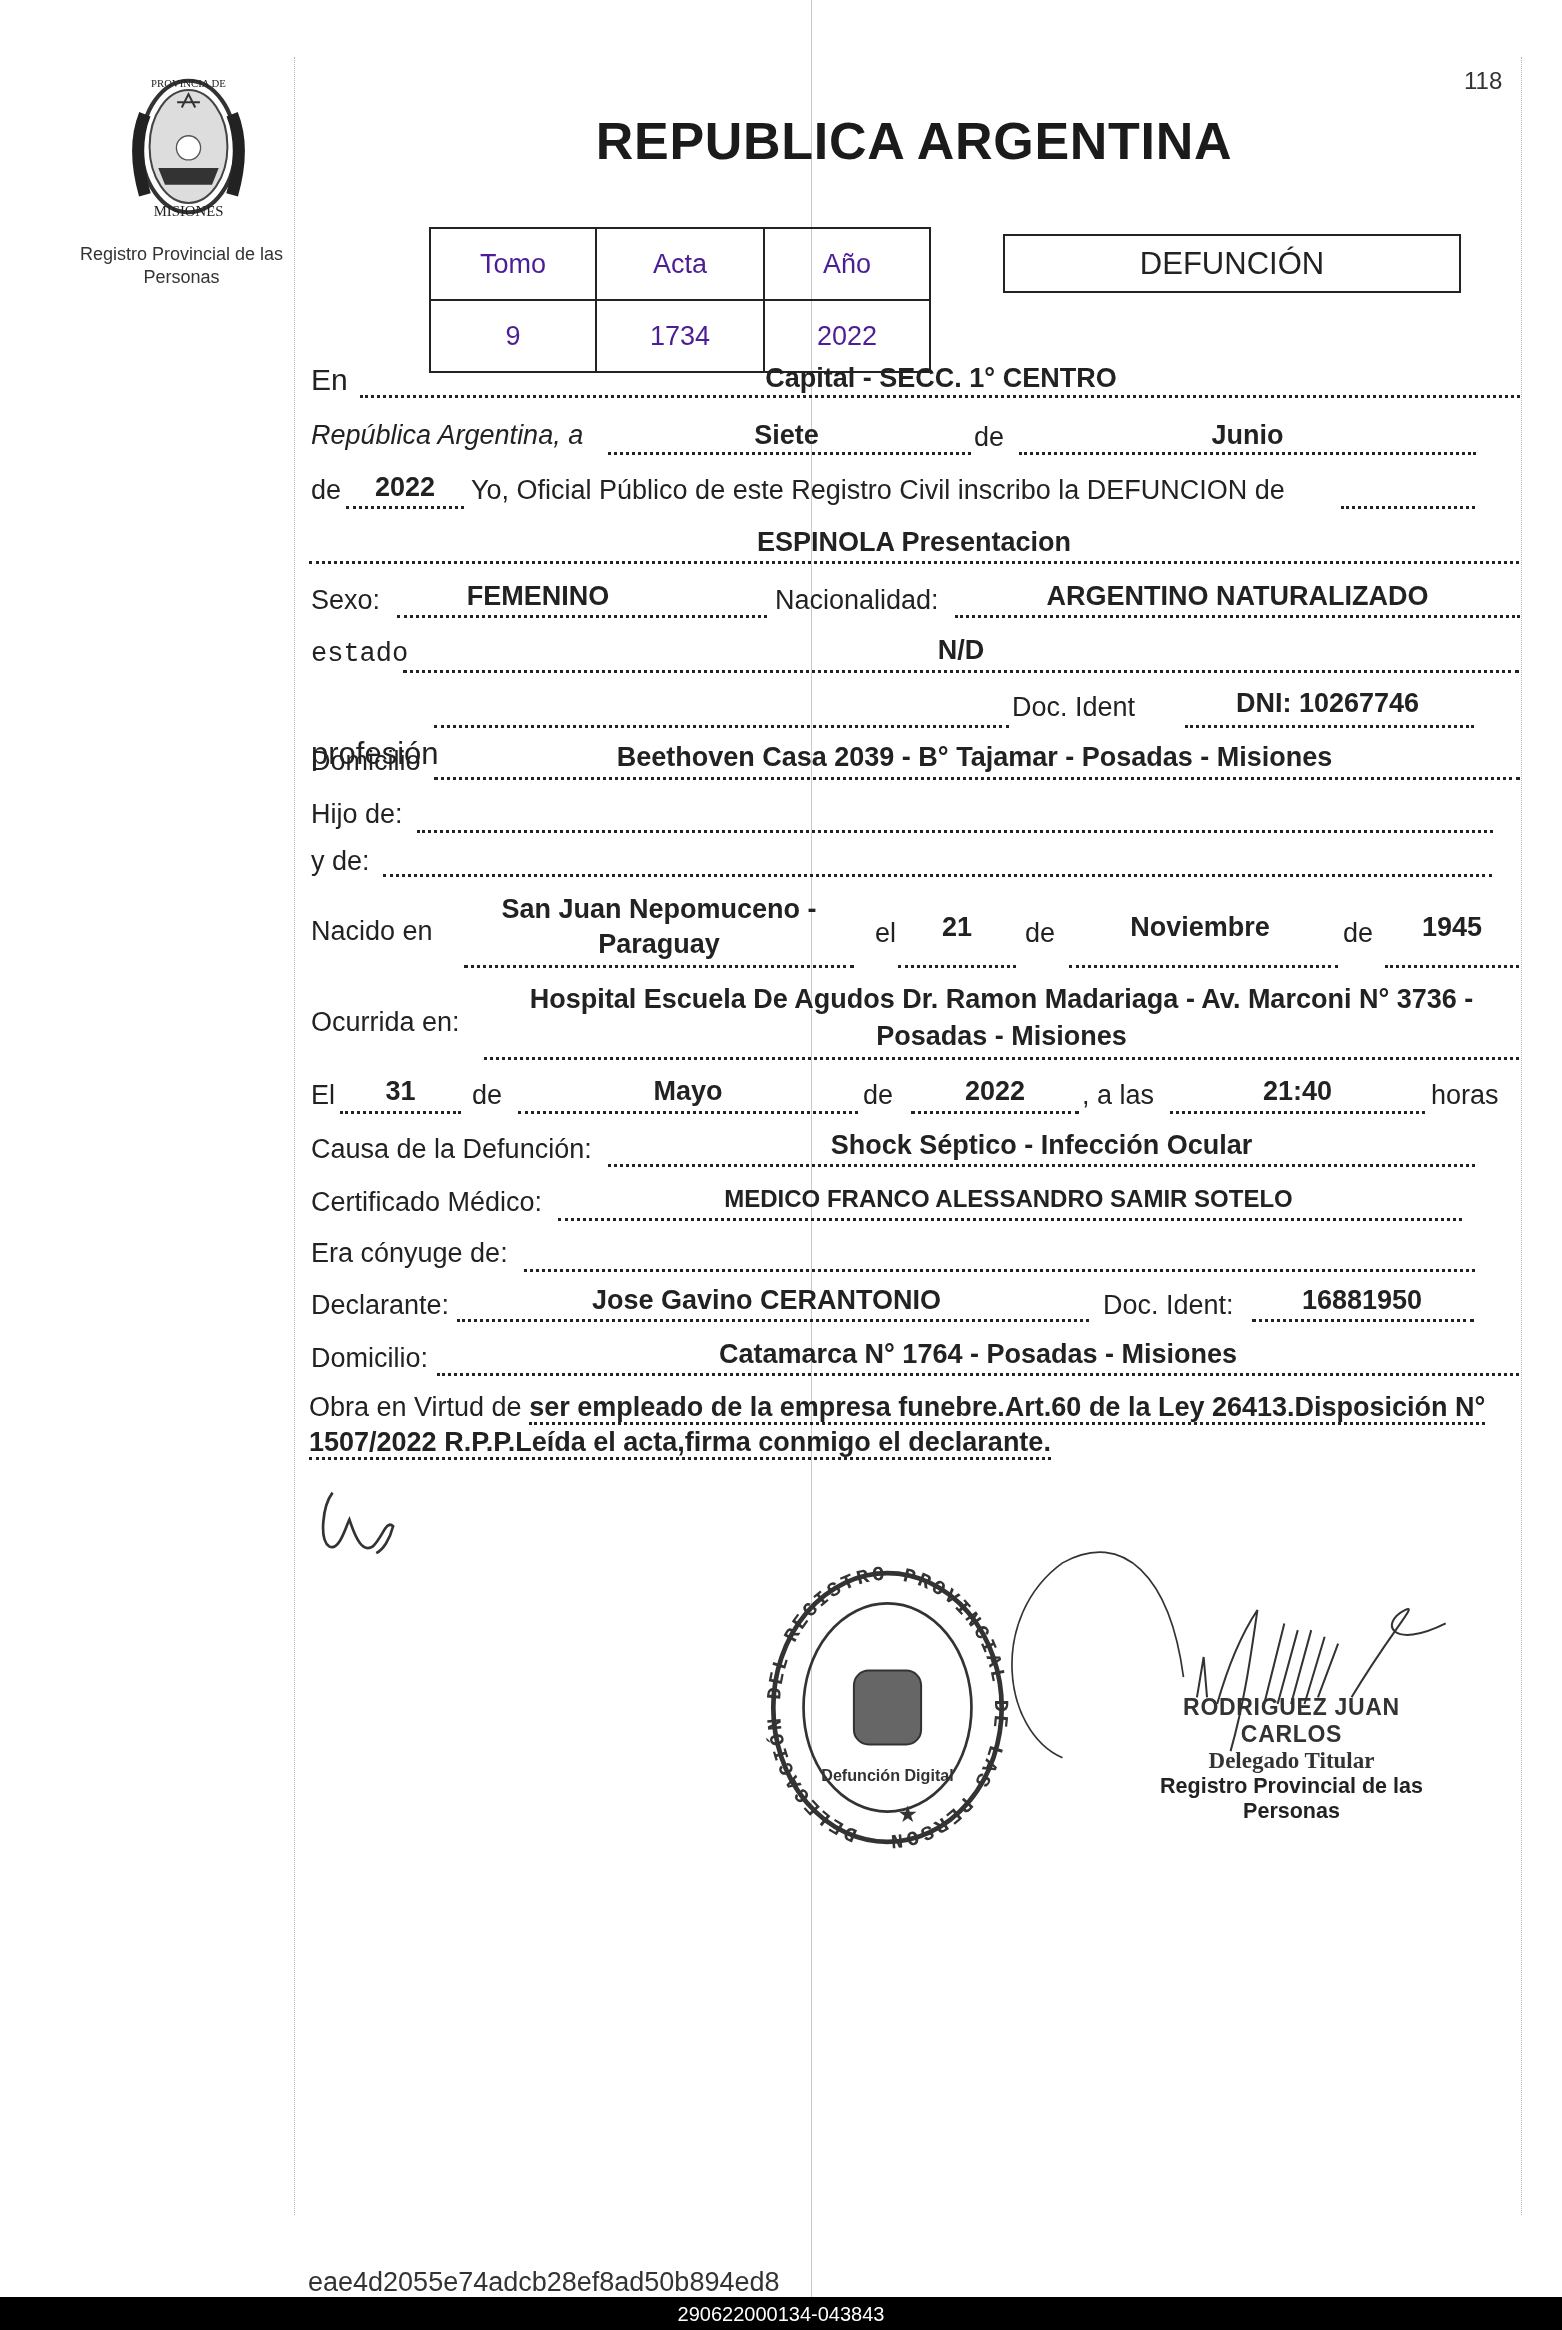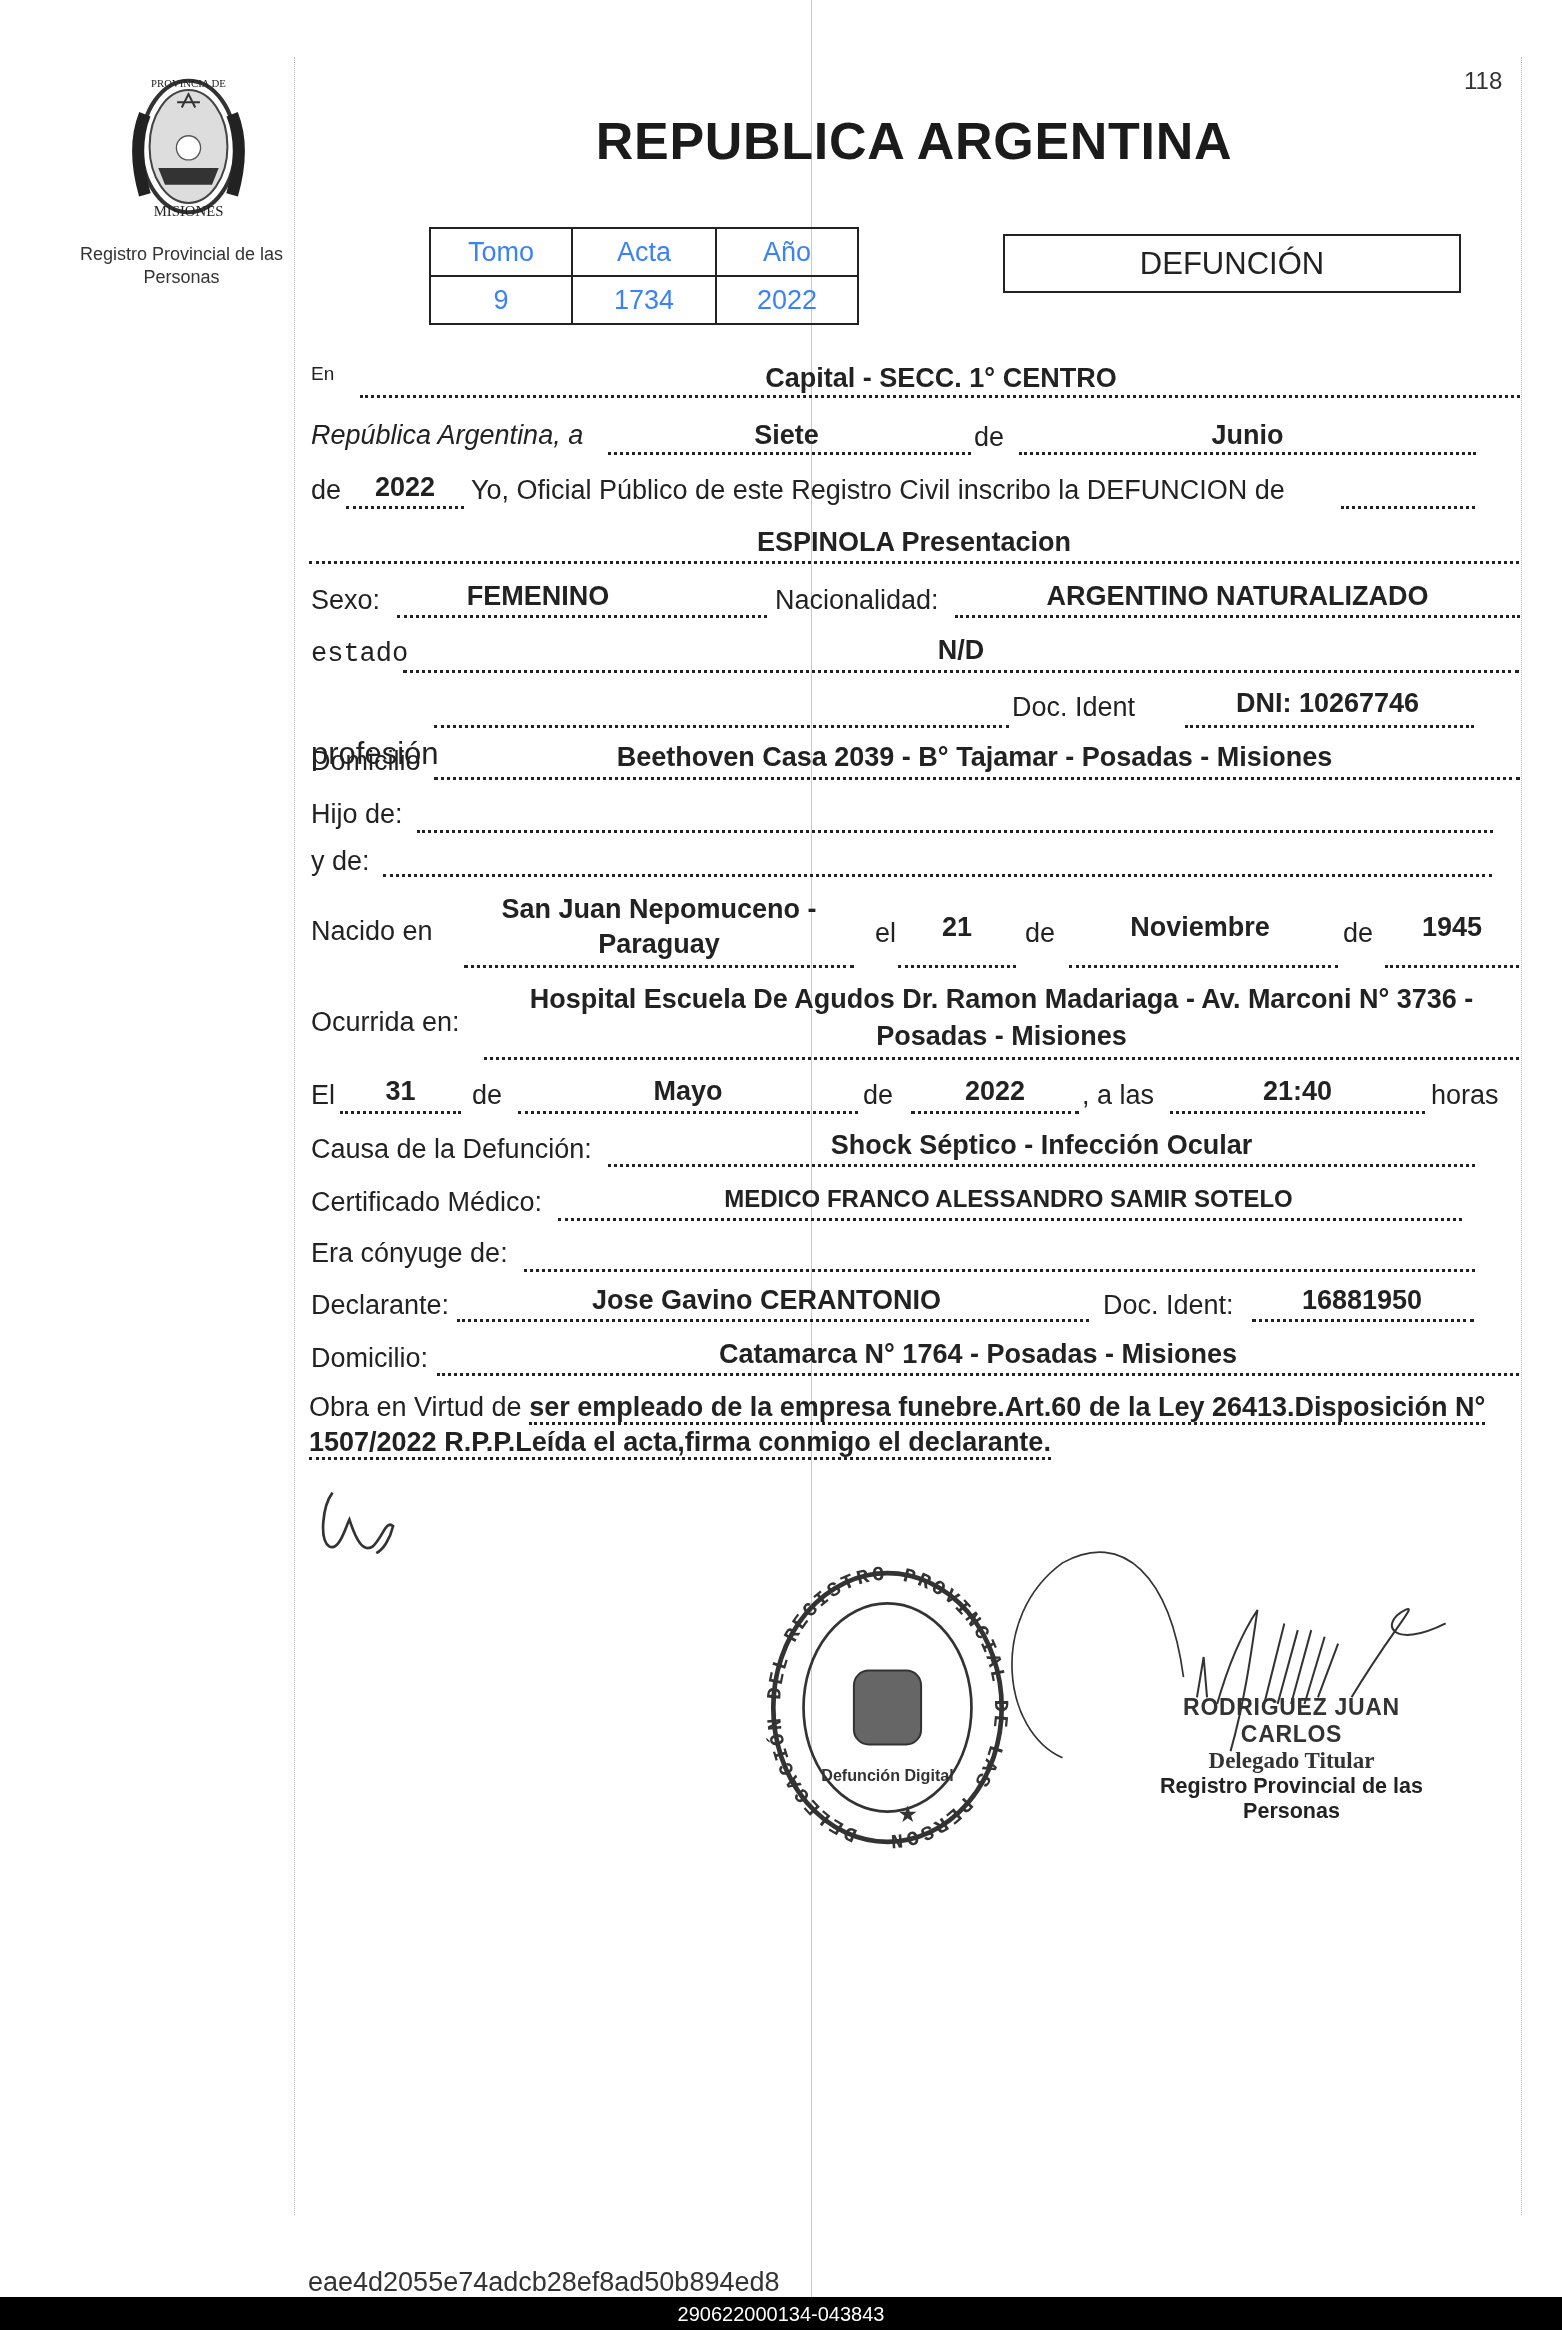--- a/index.html
+++ b/index.html
@@ -11,21 +11,21 @@
 
   .logo-wrap { left: 101px; top: 67px; width: 175px; text-align: center; }
   .logo-text { left: 74px; top: 243px; width: 215px; text-align: center; font-size: 18px; line-height: 23px; color: #333; }
 
   .page-num { left: 1464px; top: 67px; font-size: 24px; color: #333; }
   .title { left: 0; width: 1829px; top: 111px; text-align: center; font-weight: bold; font-size: 52px; letter-spacing: 0.7px; color: #1b1b1b; }
   
   .title { left: 430px; width: 968px; }
 
   table.reg { position: absolute; left: 429px; top: 227px; border-collapse: collapse; }
-  table.reg td { border: 2px solid #222; width: 132px; height: 38px; text-align: center; font-size: 27px; color: #3b82f6; padding: 4px; }
+  table.reg td { border: 2px solid #222; width: 132px; height: 38px; text-align: center; font-size: 27px; color: #4c1d95; padding: 16px; }
   table.reg td.c2 { width: 134px; }
 
   .doc-type { left: 1003px; top: 234px; width: 454px; height: 55px; border: 2px solid #222; text-align: center; line-height: 55px; font-size: 31px; color: #222; }
   .lbl { position: absolute; white-space: nowrap; }
   .val { position: absolute; white-space: nowrap; font-weight: bold; text-align: center; }
   .dots { position: absolute; height: 0; border-bottom: 3.4px dotted #222; }
 
   .obra { position: absolute; left: 309px; top: 1390px; width: 1210px; font-size: 27px; line-height: 35px; color: #222; }
   .obra b { border-bottom: 3.4px dotted #222; }
 
@@ -75,21 +75,21 @@
     <td class="c2">1734</td>
     <td>2022</td>
   </tr>
 </tbody>
   </table>
 
 <div class="abs doc-type">DEFUNCIÓN</div>
 
 <div>
 
-  <span class="abs lbl" style="left:311px; top:363px; font-size:19px;">En</span>
+  <span class="abs lbl" style="left:311px; top:363px; font-size:30px;">En</span>
   <span class="abs val" style="left:363px; width:1156px; top:363px; font-size:27px;">Capital - SECC. 1° CENTRO</span>
   <div class="abs dots" style="left:360px; width:1160px; top:395px;"></div>
 
   <span class="abs lbl" style="left:311px; top:420px; font-size:27px;font-style:italic;">República Argentina, a</span>
   <span class="abs val" style="left:605px; width:363px; top:420px; font-size:27px;">Siete</span>
   <div class="abs dots" style="left:608px; width:363px; top:452px;"></div>
   <span class="abs lbl" style="left:974px; top:422px; font-size:27px;">de</span>
   <span class="abs val" style="left:1019px; width:457px; top:420px; font-size:27px;">Junio</span>
   <div class="abs dots" style="left:1019px; width:457px; top:452px;"></div>
 

